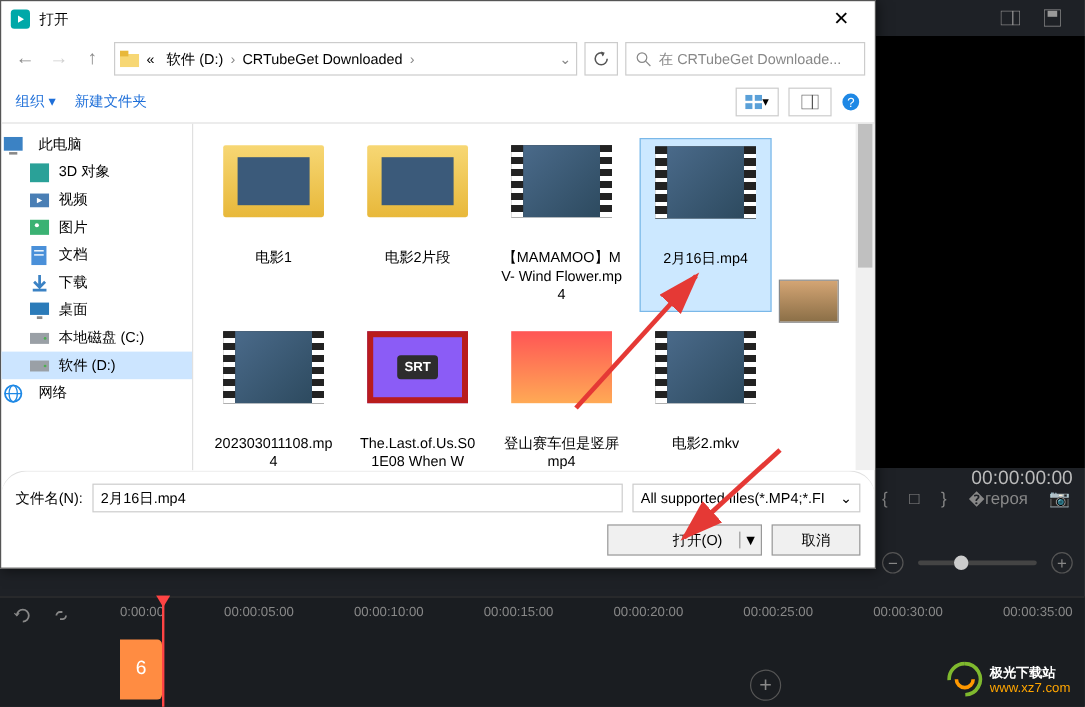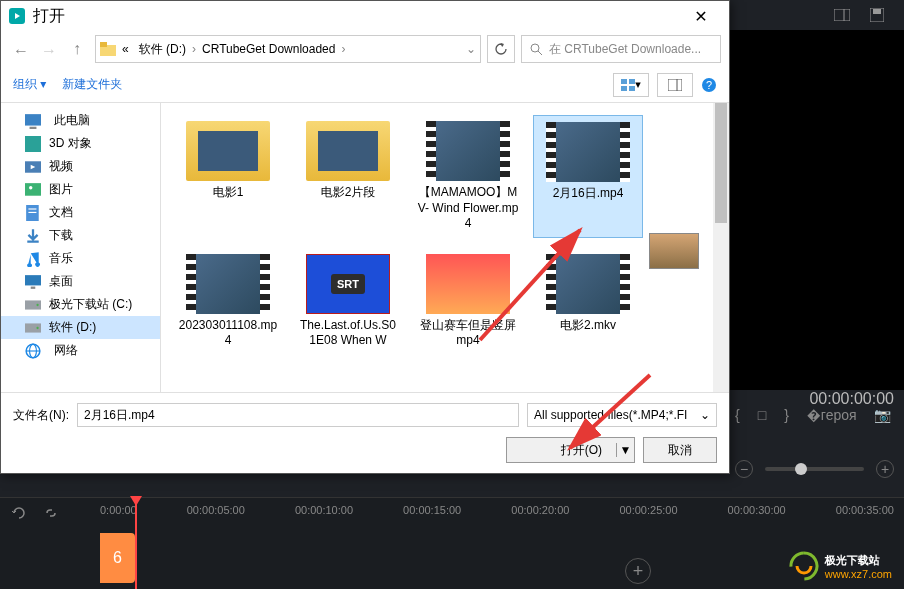--- a/index.html
+++ b/index.html
@@ -26,56 +26,56 @@
 .tl-plus { position: absolute; top: 60px; left: 625px; width: 26px; height: 26px; border: 1px solid #555; border-radius: 50%; color: #888; font-size: 18px; display: flex; align-items: center; justify-content: center; }
 .watermark { position: absolute; bottom: 8px; right: 12px; display: flex; align-items: center; gap: 6px; }
 .wm-logo { width: 30px; height: 30px; }
 .wm-text { color: #fff; font-size: 11px; font-weight: bold; }
 .wm-url { color: #ffa500; font-size: 11px; }
 
 
 .dialog { position: absolute; top: 0; left: 0; width: 730px; height: 474px; background: #fff; border: 1px solid #555; box-shadow: 2px 2px 10px rgba(0,0,0,0.5); display: flex; flex-direction: column; }
 .titlebar { height: 30px; display: flex; align-items: center; padding: 0 8px; }
 .titlebar-icon { width: 16px; height: 16px; background: #00a8a8; border-radius: 3px; margin-right: 8px; display: flex; align-items: center; justify-content: center; }
-.titlebar-title { font-size: 16px; flex: 1; }
+.titlebar-title { font-size: 12px; flex: 1; }
 .titlebar-close { width: 40px; height: 28px; display: flex; align-items: center; justify-content: center; font-size: 16px; }
 .navbar { height: 36px; display: flex; align-items: center; padding: 4px 8px; gap: 6px; }
 .nav-arrows { display: flex; gap: 4px; }
 .nav-btn { width: 24px; height: 24px; display: flex; align-items: center; justify-content: center; color: #888; }
 .path-box { flex: 1; height: 28px; border: 1px solid #ccc; display: flex; align-items: center; padding: 0 4px; font-size: 12px; gap: 2px; }
 .path-seg { padding: 2px 4px; }
 .path-sep { color: #888; }
 .refresh-btn { width: 28px; height: 28px; border: 1px solid #ccc; display: flex; align-items: center; justify-content: center; }
 .search-box { width: 200px; height: 28px; border: 1px solid #ccc; display: flex; align-items: center; padding: 0 8px; font-size: 12px; color: #888; gap: 6px; }
 .toolbar { height: 36px; border-bottom: 1px solid #e0e0e0; display: flex; align-items: center; padding: 0 12px; gap: 16px; }
 .toolbar-link { color: #1e6fd9; font-size: 12px; }
 .toolbar-right { margin-left: auto; display: flex; gap: 8px; align-items: center; }
 .view-btn { width: 36px; height: 24px; border: 1px solid #ccc; display: flex; align-items: center; justify-content: center; font-size: 11px; }
 .body { flex: 1; display: flex; overflow: hidden; }
 .sidebar { width: 160px; border-right: 1px solid #e0e0e0; padding: 6px 0; overflow-y: auto; }
 .sb-item { display: flex; align-items: center; padding: 3px 10px 3px 24px; font-size: 12px; gap: 8px; white-space: nowrap; }
-.sb-item.lvl1 { padding-left: 24px; gap: 13px; }
+.sb-item.lvl1 { padding-left: 2px; gap: 13px; }
 .sb-item.selected { background: #cce5ff; }
 .sb-icon { width: 16px; height: 16px; flex-shrink: 0; }
 .content { flex: 1; position: relative; overflow: hidden; }
 .file-grid { display: flex; flex-wrap: wrap; gap: 10px; padding: 12px; align-content: flex-start; }
-.file-item { width: 110px; display: flex; flex-direction: column; align-items: center; padding: 6px 4px; font-size: 12px; text-align: center; }
+.file-item { width: 110px; display: flex; flex-direction: column; align-items: center; padding: 6px 4px; font-size: 12px; text-align: center; gap: 22px; }
 .file-item.selected { background: #cce8ff; border: 1px solid #7ab8e8; }
 .thumb { width: 84px; height: 60px; background: #222; position: relative; margin-bottom: 4px; }
 .thumb.folder { background: linear-gradient(#f7d774, #e8b83a); border-radius: 2px; }
 .thumb.video::before, .thumb.video::after { content: ''; position: absolute; top: 0; bottom: 0; width: 10px; background: repeating-linear-gradient(#222 0, #222 6px, #fff 6px, #fff 10px); }
 .thumb.video::before { left: 0; }
 .thumb.video::after { right: 0; }
 .thumb-inner { position: absolute; inset: 0; display: flex; align-items: center; justify-content: center; }
 .folder-thumb-inner { position: absolute; left: 12px; top: 10px; right: 12px; bottom: 10px; background: #3b5a7a; }
 .file-label { word-break: break-all; line-height: 1.3; max-height: 48px; overflow: hidden; }
 .scroll-v { position: absolute; right: 0; top: 0; bottom: 0; width: 16px; background: #f0f0f0; }
 .scroll-thumb-v { position: absolute; top: 0; left: 2px; right: 2px; height: 120px; background: #c0c0c0; }
 .prev-thumb { position: absolute; right: 30px; top: 130px; width: 50px; height: 36px; background: linear-gradient(#d4a574, #8b6f47); border: 1px solid #888; }
-.bottom { border-top: 1px solid #e0e0e0; padding: 10px 12px; display: flex; flex-direction: column; gap: 10px; }
+.bottom { border-top: 1px solid #e0e0e0; padding: 10px 12px; display: flex; flex-direction: column; gap: 10px; border-radius: 21px; }
 .fn-row { display: flex; align-items: center; gap: 8px; font-size: 12px; }
 .fn-row input { flex: 1; height: 24px; border: 1px solid #ccc; padding: 0 6px; font-size: 12px; }
 .filter-sel { width: 190px; height: 24px; border: 1px solid #ccc; font-size: 12px; display: flex; align-items: center; padding: 0 6px; justify-content: space-between; }
 .btn-row { display: flex; justify-content: flex-end; gap: 8px; }
 .dlg-btn { height: 26px; border: 1px solid #999; background: #f0f0f0; font-size: 12px; display: flex; align-items: center; }
 .dlg-btn-main { padding: 0 14px; margin-left: 40px; }
 .dlg-btn-arrow { width: 18px; border-left: 1px solid #999; display: flex; align-items: center; justify-content: center; }
 .dlg-btn.simple { padding: 0 24px; }
 
 .arrow-red { position: absolute; pointer-events: none; }
@@ -258,37 +258,31 @@
           <span>文档</span>
         </div>
         <div class="sb-item">
           <svg class="sb-icon" viewBox="0 0 14 14">
             <path d="M7 1 L7 9 M3 6 L7 10 L11 6 M2 12 L12 12" stroke="#3b82c4" stroke-width="2" fill="none"></path>
           </svg>
           <span>下载</span>
         </div>
         <div class="sb-item">
           <svg class="sb-icon" viewBox="0 0 14 14">
-            <path d="M5 2 L12 1 L12 10 A2 2 0 1 1 10 10 M5 3 L5 11 A2 2 0 1 1 3 11" fill="#1e88e5"></path>
-          </svg>
-          <span>音乐</span>
-        </div>
-        <div class="sb-item">
-          <svg class="sb-icon" viewBox="0 0 14 14">
             <rect width="14" height="9" y="1" fill="#2b7bb9"></rect>
             <rect x="5" y="11" width="4" height="2" fill="#888"></rect>
           </svg>
           <span>桌面</span>
         </div>
         <div class="sb-item">
           <svg class="sb-icon" viewBox="0 0 14 14">
             <rect width="14" height="8" y="3" fill="#9aa0a6"></rect>
             <circle cx="11" cy="7" r="1" fill="#4caf50"></circle>
           </svg>
-          <span>极光下载站 (C:)</span>
+          <span>本地磁盘 (C:)</span>
         </div>
         <div class="sb-item selected">
           <svg class="sb-icon" viewBox="0 0 14 14">
             <rect width="14" height="8" y="3" fill="#9aa0a6"></rect>
             <circle cx="11" cy="7" r="1" fill="#4caf50"></circle>
           </svg>
           <span>软件 (D:)</span>
         </div>
         <div class="sb-item lvl1">
           <svg class="sb-icon" viewBox="0 0 14 14">
@@ -325,21 +319,21 @@
             </div>
             <div class="file-label">2月16日.mp4</div>
           </div>
           <div class="file-item">
             <div class="thumb video">
               <div style="position:absolute;left:10px;right:10px;top:0;bottom:0;background:linear-gradient(135deg,#4a6a8a,#2d4a5f)"></div>
             </div>
             <div class="file-label">202303011108.mp4</div>
           </div>
           <div class="file-item">
-            <div class="thumb" style="background:#1d4ed8;border:1px solid #b91c1c">
+            <div class="thumb" style="background:#8b5cf6;border:5px solid #b91c1c">
               <div class="thumb-inner">
                 <div style="background:#2d2d2d;color:#fff;padding:4px 6px;font-weight:bold;font-size:11px;border-radius:3px">SRT</div>
               </div>
             </div>
             <div class="file-label">The.Last.of.Us.S01E08 When W</div>
           </div>
           <div class="file-item">
             <div class="thumb" style="background:linear-gradient(#f55,#fa5)"></div>
             <div class="file-label">登山赛车但是竖屏   mp4</div>
           </div>

